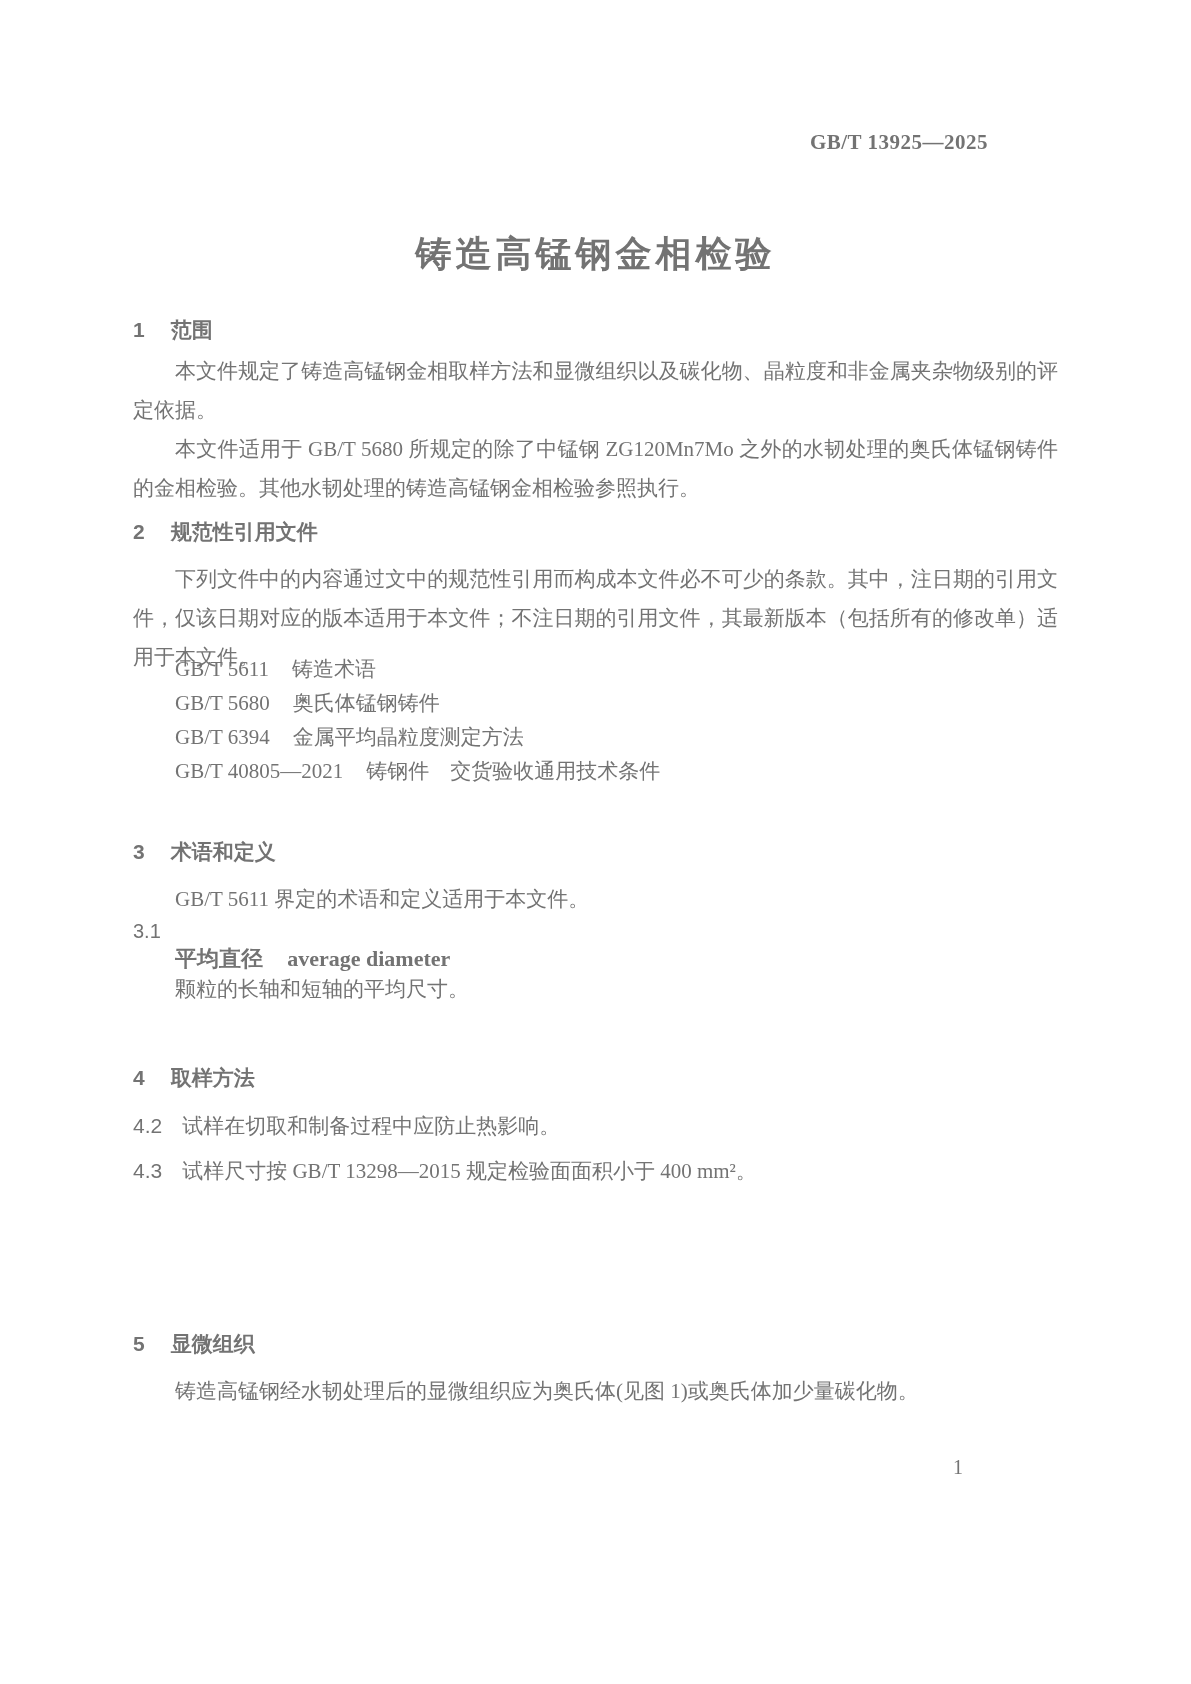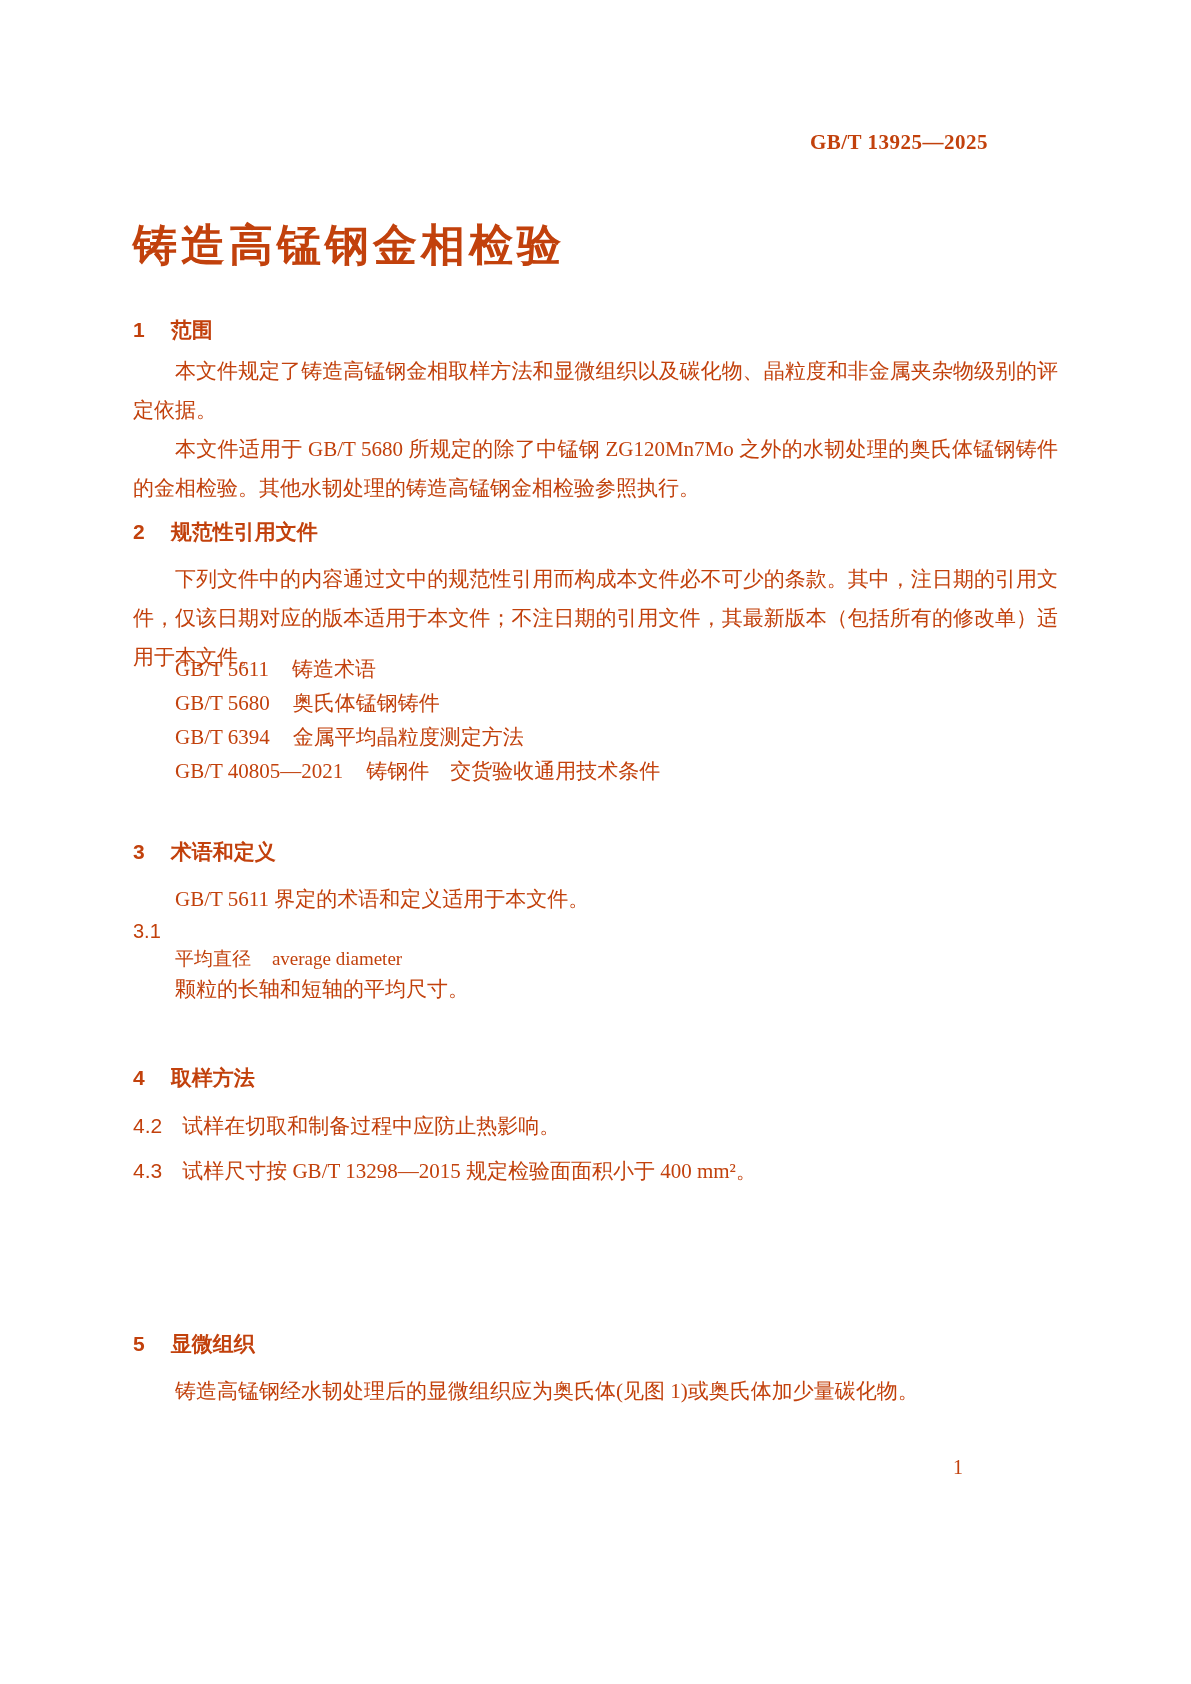--- a/index.html
+++ b/index.html
@@ -1,35 +1,36 @@
 <!DOCTYPE html>
 <html><head>
 <meta charset="utf-8">
 <style>
   * { margin:0; padding:0; box-sizing:border-box; }
   html, body { background:#ffffff; }
   .page {
     position:relative;
     width:1191px; height:1684px;
     background:#ffffff;
-    color:#c2410c;
+    color:#737373;
     font-family:"Liberation Serif","DejaVu Serif",serif;
     overflow:hidden;
   }
   .blk { position:absolute; left:133px; width:925px; }
 
   .doc-number {
     top:130px;
     text-align:right; padding-right:70px;
     font-weight:bold; font-size:21px; letter-spacing:.5px;
   }
   .title {
-    top:216px;
+    top:230px;
+    text-align:center;
     font-family:"Liberation Sans","DejaVu Sans",sans-serif;
-    font-weight:bold; font-size:44px; letter-spacing:4px;
+    font-weight:bold; font-size:36px; letter-spacing:4px;
   }
   .heading {
     font-family:"Liberation Sans","DejaVu Sans",sans-serif;
     font-weight:bold; font-size:21px; line-height:28px;
   }
   .heading .hnum { display:inline-block; margin-right:26px; }
   .h1 { top:316px; }
   .h2 { top:518px; }
   .h3 { top:838px; }
   .h4 { top:1064px; }
@@ -43,21 +44,21 @@
 
   .refs { top:652px; list-style:none; font-size:21px; line-height:34px; padding-left:42px; }
   .ref-title { margin-left:1.1em; }
 
   .p-terms { top:880px; }
   .term-group { top:918px; }
   .term-num {
     font-family:"Liberation Sans","DejaVu Sans",sans-serif;
     font-size:20px; line-height:26px;
   }
-  .term-line { font-size:19px; line-height:30px; padding-left:42px; font-weight:normal; }
+  .term-line { font-size:22px; line-height:30px; padding-left:42px; font-weight:bold; }
   .term-zh { font-family:"Liberation Sans","DejaVu Sans",sans-serif; margin-right:1.1em; }
   .term-def { font-size:21px; line-height:30px; text-indent:2em; text-align:justify; }
   .note { font-size:18px; line-height:26px; padding-left:12px; text-align:justify; }
   .note-label { font-family:"Liberation Sans","DejaVu Sans",sans-serif; font-weight:bold; }
 
   .clauses { top:1106px; }
   .clause { font-size:21px; line-height:39px; text-align:justify; }
   .clause + .clause { margin-top:5px; }
   .cnum {
     font-family:"Liberation Sans","DejaVu Sans",sans-serif;

